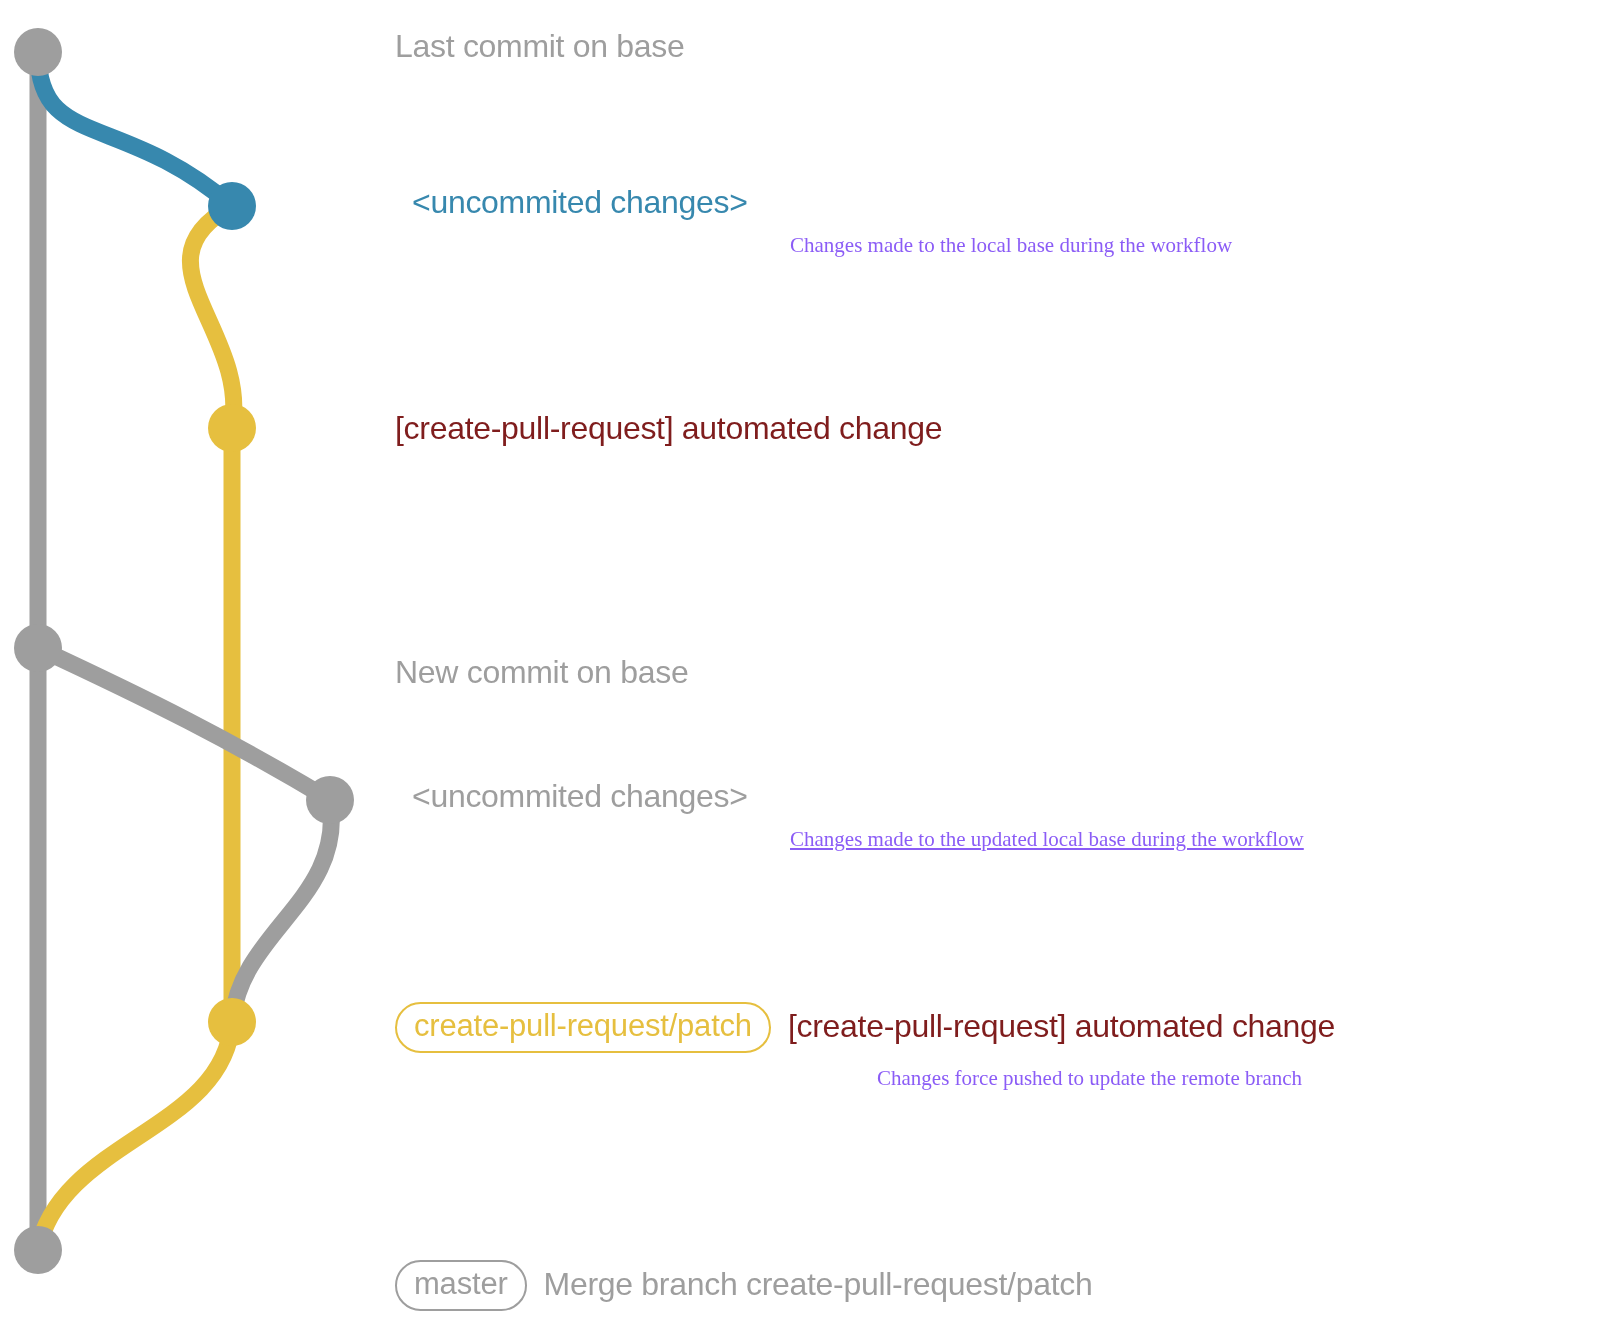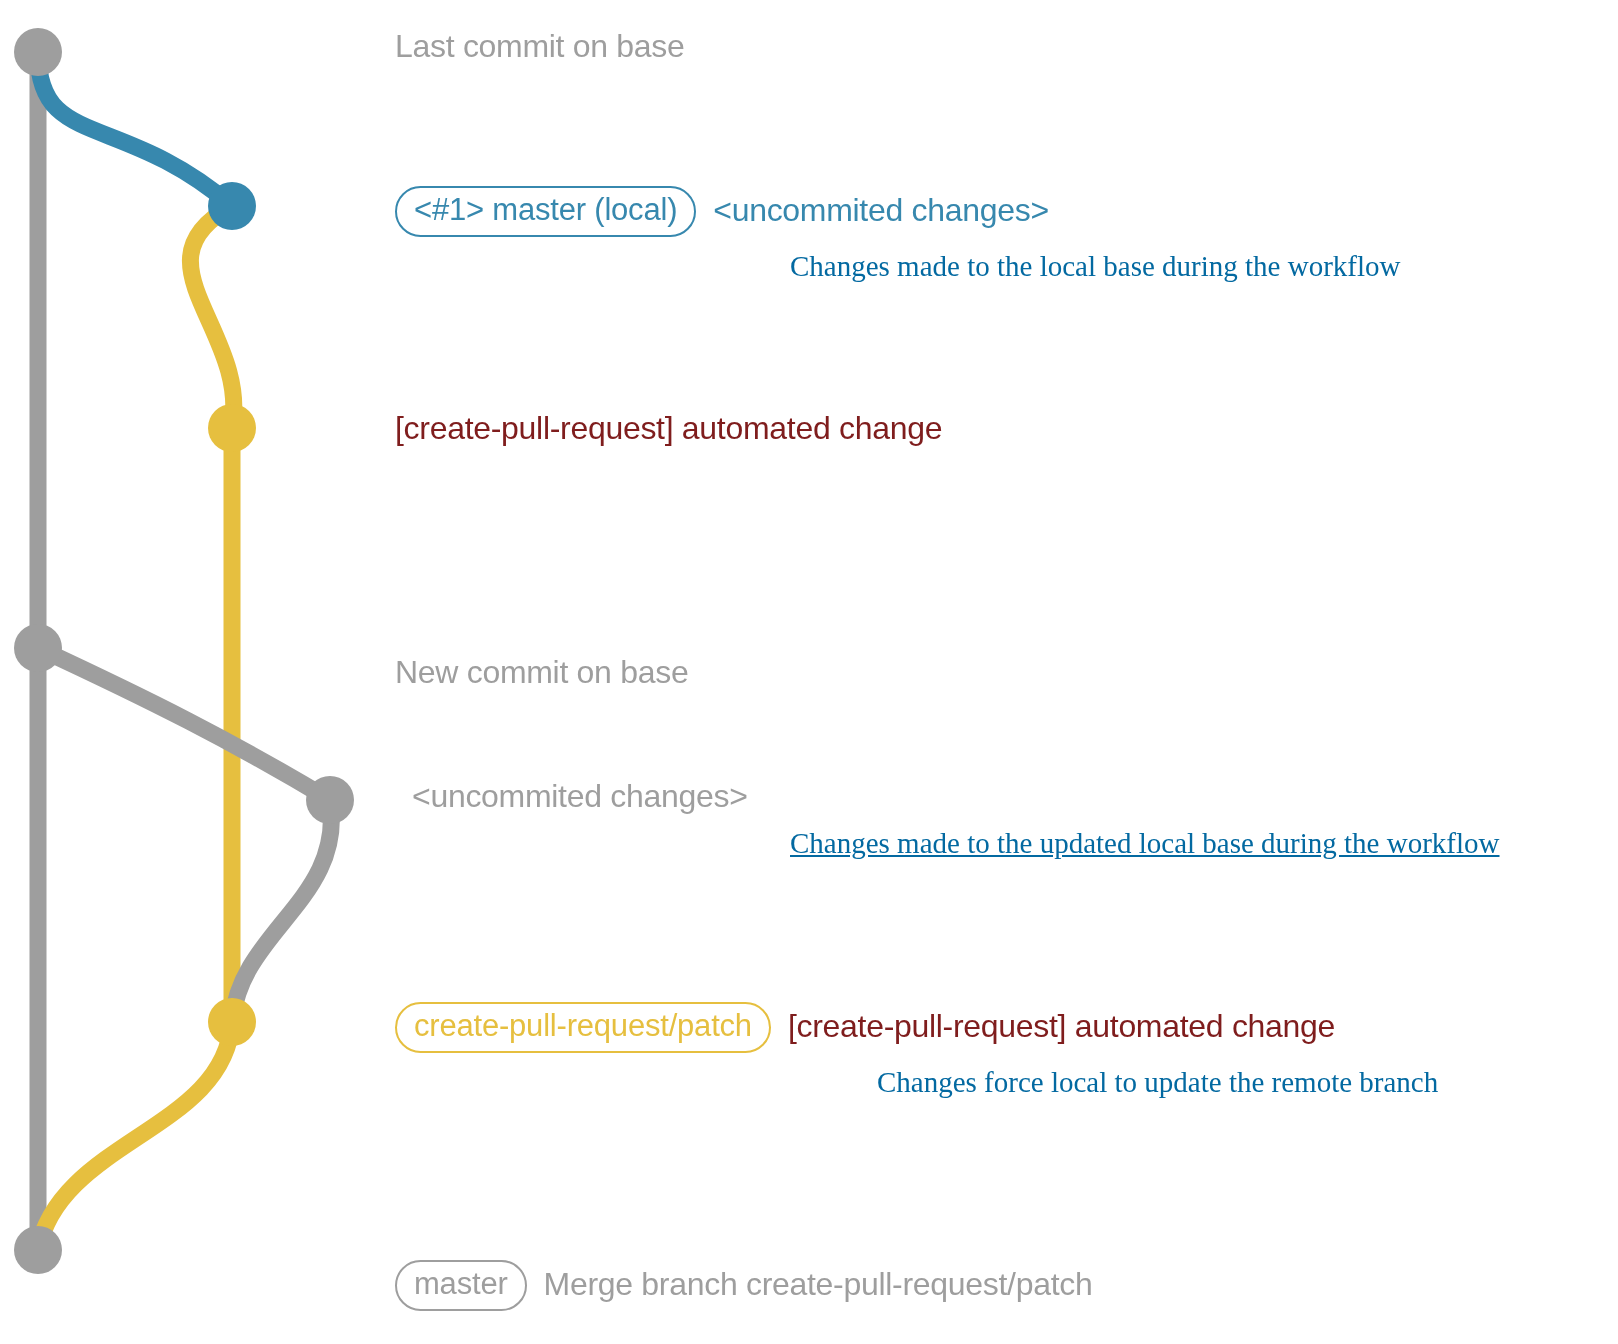--- a/index.html
+++ b/index.html
@@ -75,23 +75,23 @@
     white-space: nowrap;
   }
   .headline.gray   { color: #9e9e9e; }
   .headline.blue   { color: #3788ae; }
   .headline.yellow { color: #7f1d1d; }
 
   .headline.spaced { margin-left: 17px; }
 
   .subtext {
     font-family: "Liberation Serif", serif;
-    font-size: 29px;
+    font-size: 21px;
     line-height: 1.05;
-    color: #0369a1;
+    color: #8b5cf6;
     white-space: nowrap;
     margin-top: 14px;
   }
 
   .subtext.indent-1 { margin-left: 395px; }
   .subtext.indent-2 { margin-left: 24px; }
   .subtext.indent-3 { margin-left: 395px; text-decoration: underline; }
   .subtext.indent-4 { margin-left: 482px; }
 </style>
 </head>
@@ -125,21 +125,20 @@
 <div class="rows">
 
   <div class="row" style="top:30px">
     <div class="row-head">
       <span class="headline gray">Last commit on base</span>
     </div>
   </div>
 
   <div class="row" style="top:186px">
     <div class="row-head">
-      <span class="badge blue">&lt;#1&gt; master (local)</span>
       <span class="headline blue spaced">&lt;uncommited changes&gt;</span>
     </div>
     <div class="subtext indent-1">Changes made to the local base during the workflow</div>
   </div>
 
   <div class="row" style="top:412px">
     <div class="row-head">
       <span class="headline yellow">[create-pull-request] automated change</span>
     </div>
   </div>
@@ -155,21 +154,21 @@
       <span class="headline gray spaced">&lt;uncommited changes&gt;</span>
     </div>
     <div class="subtext indent-3">Changes made to the updated local base during the workflow</div>
   </div>
 
   <div class="row" style="top:1002px">
     <div class="row-head">
       <span class="badge yellow">create-pull-request/patch</span>
       <span class="headline yellow spaced">[create-pull-request] automated change</span>
     </div>
-    <div class="subtext indent-4">Changes force local to update the remote branch</div>
+    <div class="subtext indent-4">Changes force pushed to update the remote branch</div>
   </div>
 
   <div class="row" style="top:1260px">
     <div class="row-head">
       <span class="badge gray">master</span>
       <span class="headline gray spaced">Merge branch create-pull-request/patch</span>
     </div>
   </div>
 
 </div>

